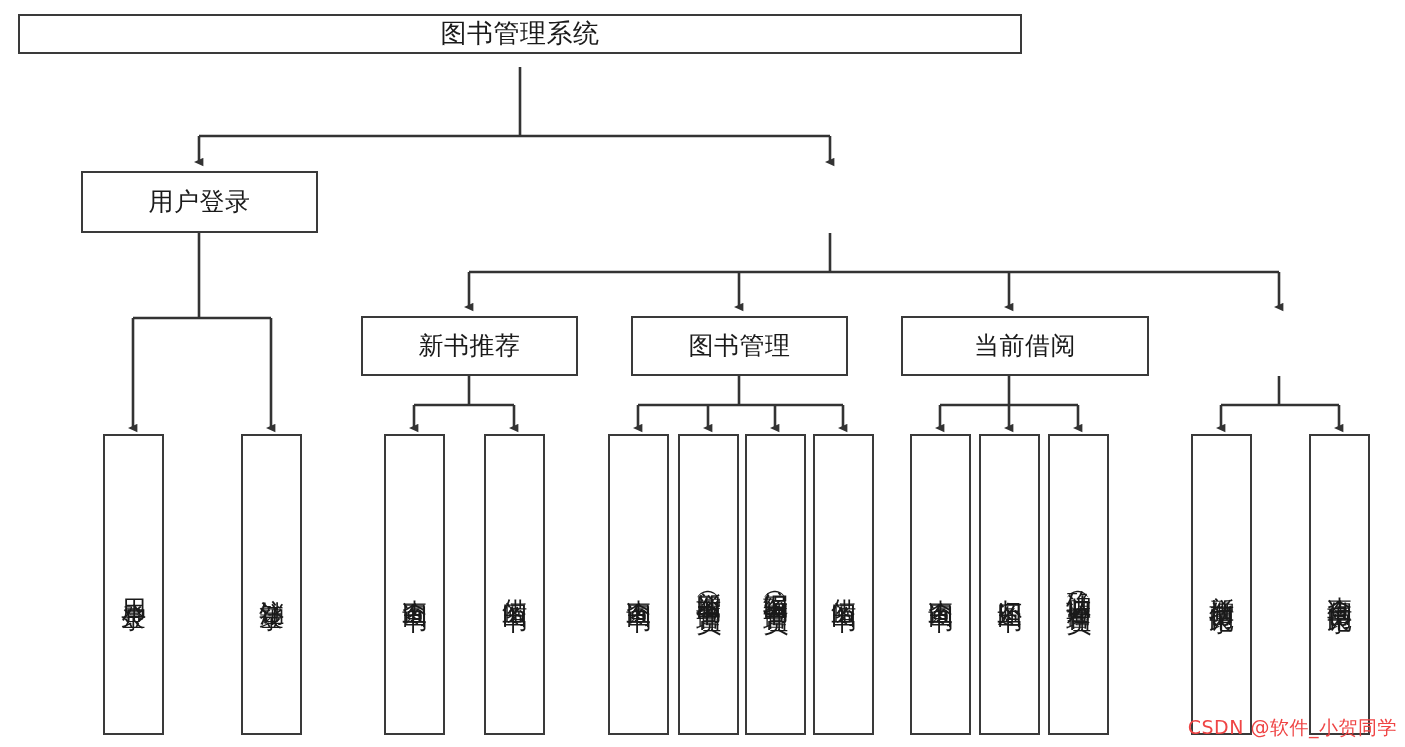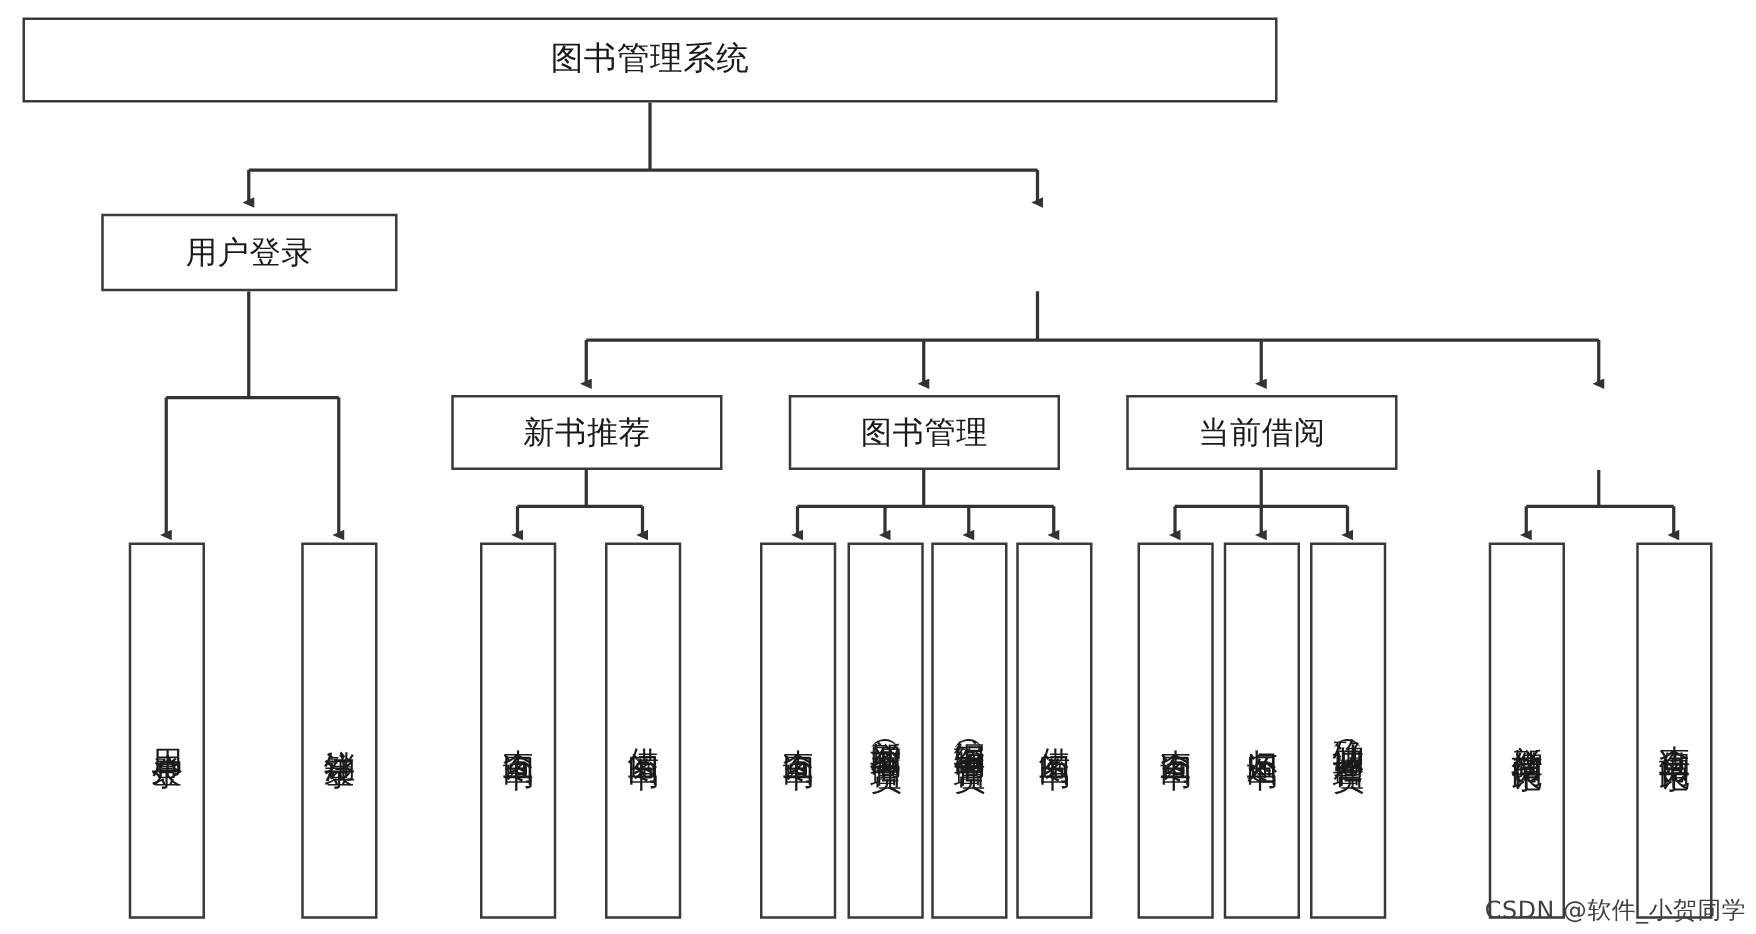--- a/index.html
+++ b/index.html
@@ -62,21 +62,21 @@
     font-size: 25px;
     line-height: 1.18;
     letter-spacing: 3px;
     text-align: center;
   }
   #watermark {
     position: absolute;
     right: 8px;
     bottom: 6px;
     font-size: 19px;
-    color: #404040;
+    color: #ef4444;
     white-space: nowrap;
     letter-spacing: 0.5px;
     pointer-events: none;
   }
 </style>
 </head>
 <body>
 
 <div id="diagram-root">
 
@@ -123,35 +123,35 @@
       <path d="M1009,405 L1009,428" marker-end="url(#arrowhead)"></path>
       <path d="M1078,405 L1078,428" marker-end="url(#arrowhead)"></path>
 
       <path d="M1279,376 L1279,405"></path>
       <path d="M1221,405 L1339,405"></path>
       <path d="M1221,405 L1221,428" marker-end="url(#arrowhead)"></path>
       <path d="M1339,405 L1339,428" marker-end="url(#arrowhead)"></path>
     </g>
   </svg>
 
-  <div class="node horiz root" style="left:18px; top:14px; width:1004px; height:68px;">
+  <div class="node horiz root" style="left:18px; top:14px; width:1004px; height:40px;">
     <span class="node-label">图书管理系统</span>
   </div>
 
   <div class="node horiz" style="left:81px; top:171px; width:237px; height:62px;">
     <span class="node-label">用户登录</span>
   </div>
 
   <div class="node horiz" style="left:361px; top:316px; width:217px; height:60px;">
     <span class="node-label">新书推荐</span>
   </div>
   <div class="node horiz" style="left:631px; top:316px; width:217px; height:60px;">
     <span class="node-label">图书管理</span>
   </div>
-  <div class="node horiz" style="left:901px; top:316px; width:217px; height:60px;">
+  <div class="node horiz" style="left:901px; top:316px; width:248px; height:60px;">
     <span class="node-label">当前借阅</span>
   </div>
 
   <div class="node vert" style="left:103px; top:434px; width:61px; height:301px;">
     <span class="node-label">用户登录</span>
   </div>
   <div class="node vert" style="left:241px; top:434px; width:61px; height:301px;">
     <span class="node-label">注销登录</span>
   </div>
 

